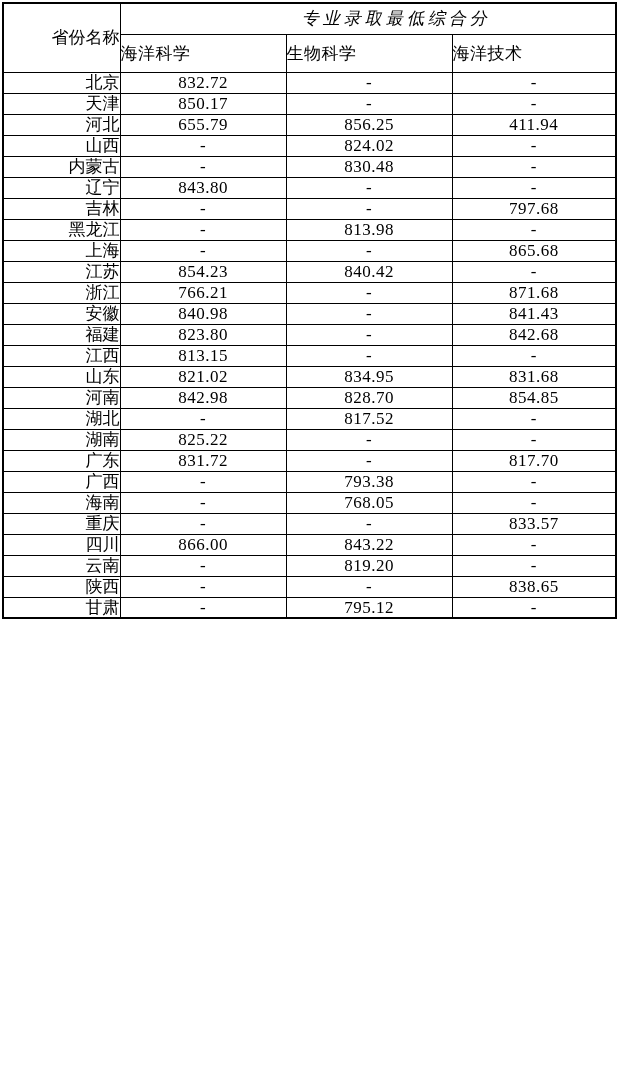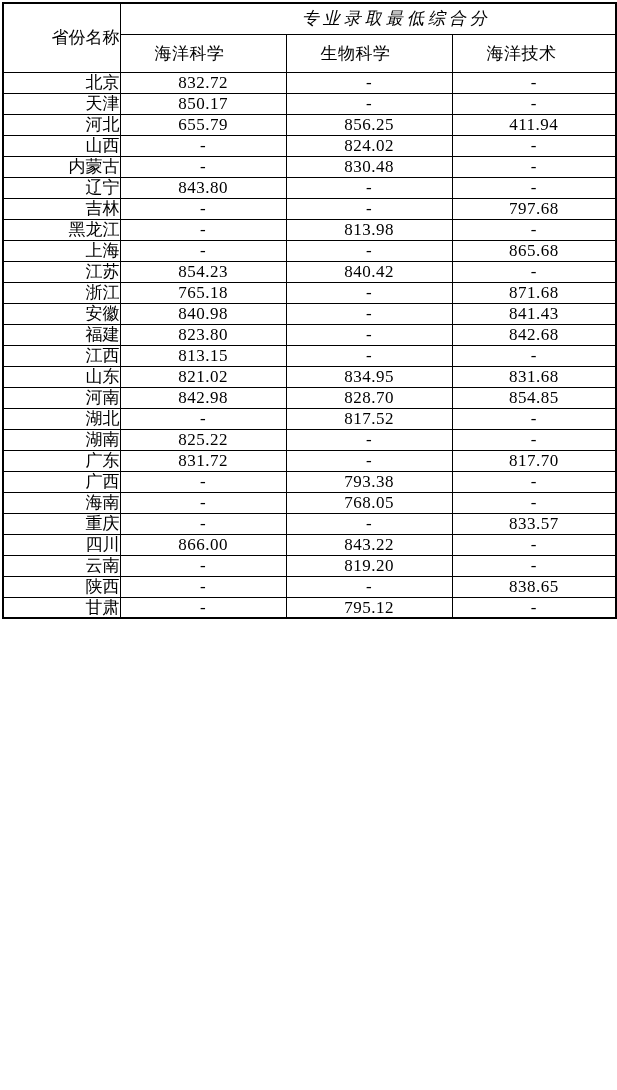--- a/index.html
+++ b/index.html
@@ -51,21 +51,20 @@
     padding-left: 33px;
   }
   th.group-header {
     text-align: center;
     padding-left: 57px;
     letter-spacing: 4px;
     font-style: italic;
   }
   th.major-header {
     text-align: left;
-    padding-left: 34px;
     letter-spacing: 0.5px;
   }
   td.score-cell {
     text-align: center;
     letter-spacing: 0.5px;
   }
 </style>
 </head>
 <body>
 
@@ -144,21 +143,21 @@
           <td class="score-cell">865.68</td>
         </tr>
         <tr>
           <td class="province-cell">江苏</td>
           <td class="score-cell">854.23</td>
           <td class="score-cell">840.42</td>
           <td class="score-cell">-</td>
         </tr>
         <tr>
           <td class="province-cell">浙江</td>
-          <td class="score-cell">765.18</td>
+          <td class="score-cell">766.21</td>
           <td class="score-cell">-</td>
           <td class="score-cell">871.68</td>
         </tr>
         <tr>
           <td class="province-cell">安徽</td>
           <td class="score-cell">840.98</td>
           <td class="score-cell">-</td>
           <td class="score-cell">841.43</td>
         </tr>
         <tr>

